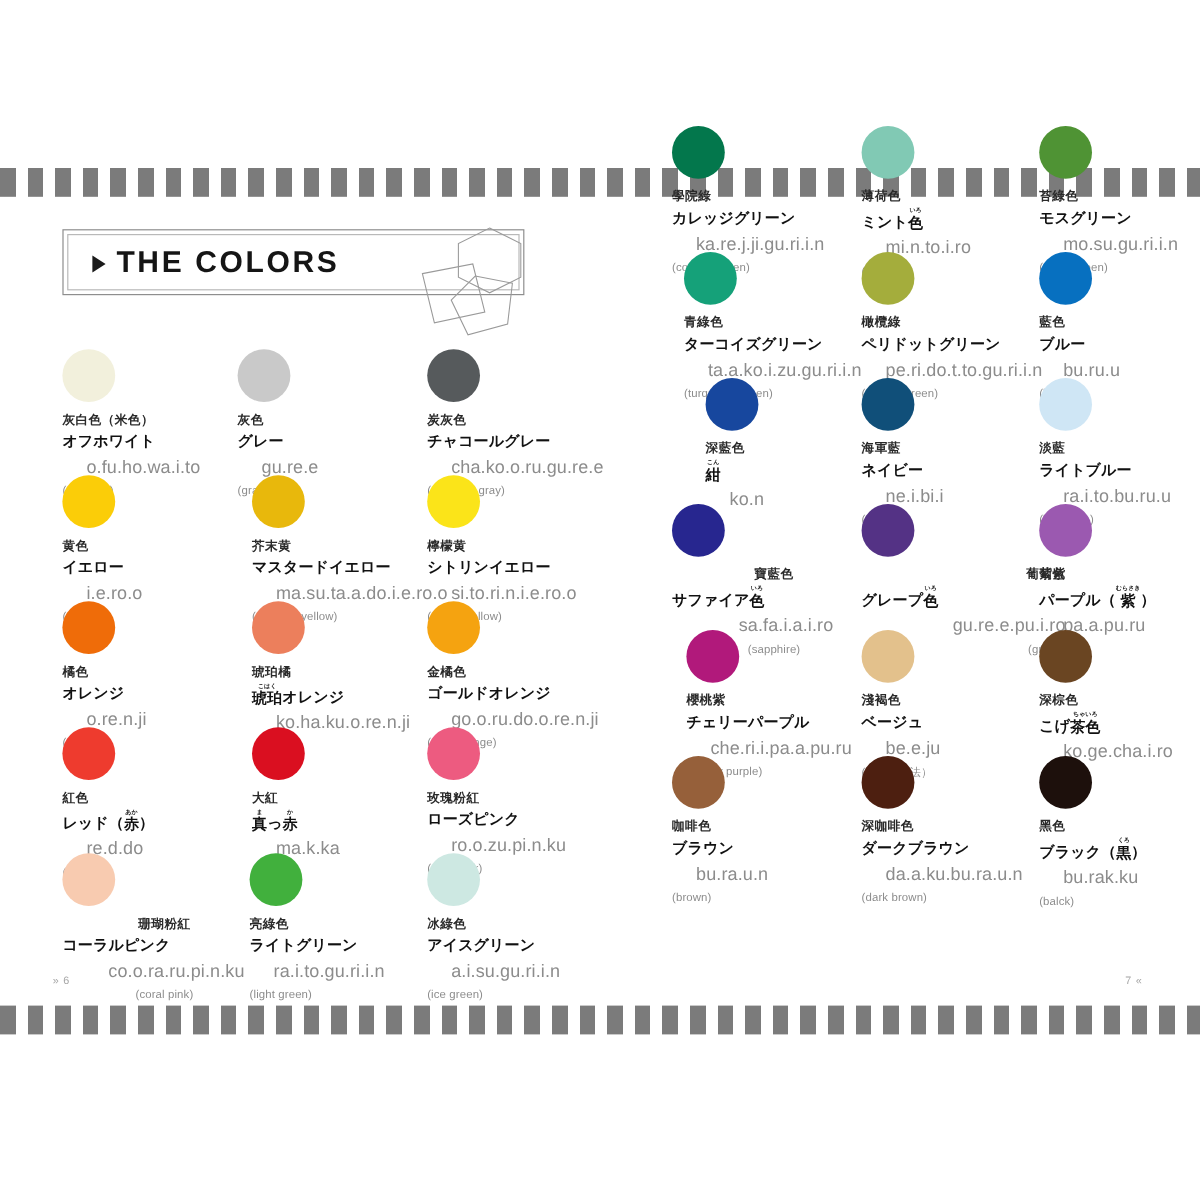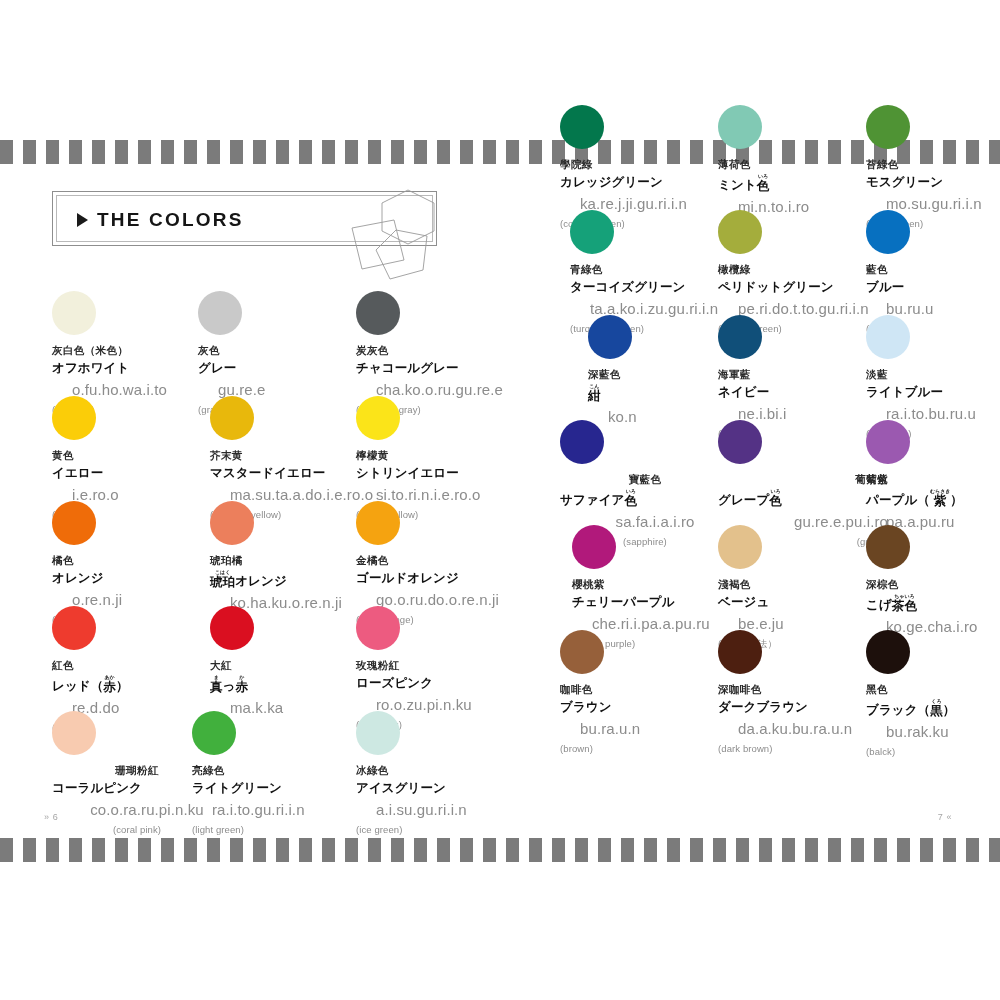--- a/index.html
+++ b/index.html
@@ -38,21 +38,21 @@
     position:absolute;left:24px;top:0;height:55px;
     display:flex;align-items:center;gap:9px;
   }
   .tri{
     width:0;height:0;
     border-left:11px solid #1a1a1a;
     border-top:7px solid transparent;
     border-bottom:7px solid transparent;
   }
   .header-title{
-    font-size:19px;font-weight:bold;letter-spacing:2.2px;color:#151515;
+    font-size:25px;font-weight:bold;letter-spacing:2.2px;color:#151515;
     white-space:nowrap;
     text-align:right;
   }
   .deco{position:absolute;left:330px;top:186px;width:130px;height:105px;}
 
   
   .entry{position:absolute;width:170px;}
   .dot{border-radius:50%;display:block;}
   .cn{
     font-size:10.5px;color:#2a2a2a;font-weight:bold;
@@ -215,21 +215,21 @@
         <div class="romaji">ro.o.zu.pi.n.ku</div>
         <div class="en">(rose pink)</div>
       </div>
       <div class="entry" style="left: 52px; top: 711px; text-align: center;">
         <span class="dot" style="width: 44px; height: 44px; background: rgb(248, 203, 176);"></span>
         <div class="cn">珊瑚粉紅</div>
         <div class="jp">コーラルピンク</div>
         <div class="romaji">co.o.ra.ru.pi.n.ku</div>
         <div class="en">(coral pink)</div>
       </div>
-      <div class="entry" style="left: 192px; top: 711px;">
+      <div class="entry" style="left: 208px; top: 711px;">
         <span class="dot" style="width: 44px; height: 44px; background: rgb(65, 176, 61);"></span>
         <div class="cn">亮綠色</div>
         <div class="jp">ライトグリーン</div>
         <div class="romaji">ra.i.to.gu.ri.i.n</div>
         <div class="en">(light green)</div>
       </div>
       <div class="entry" style="left: 356px; top: 711px;">
         <span class="dot" style="width: 44px; height: 44px; background: rgb(205, 232, 226);"></span>
         <div class="cn">冰綠色</div>
         <div class="jp">アイスグリーン</div>

